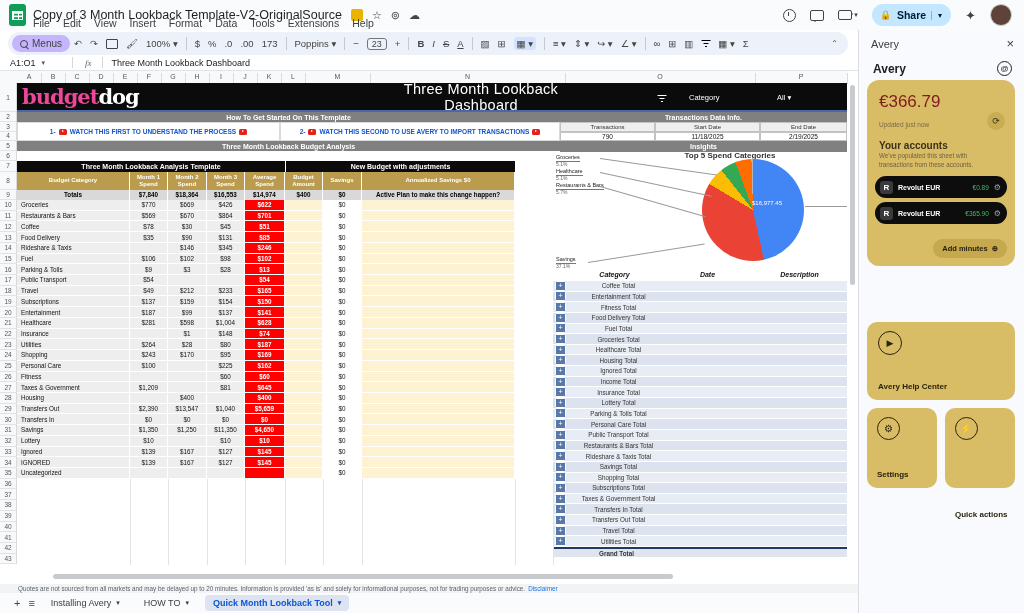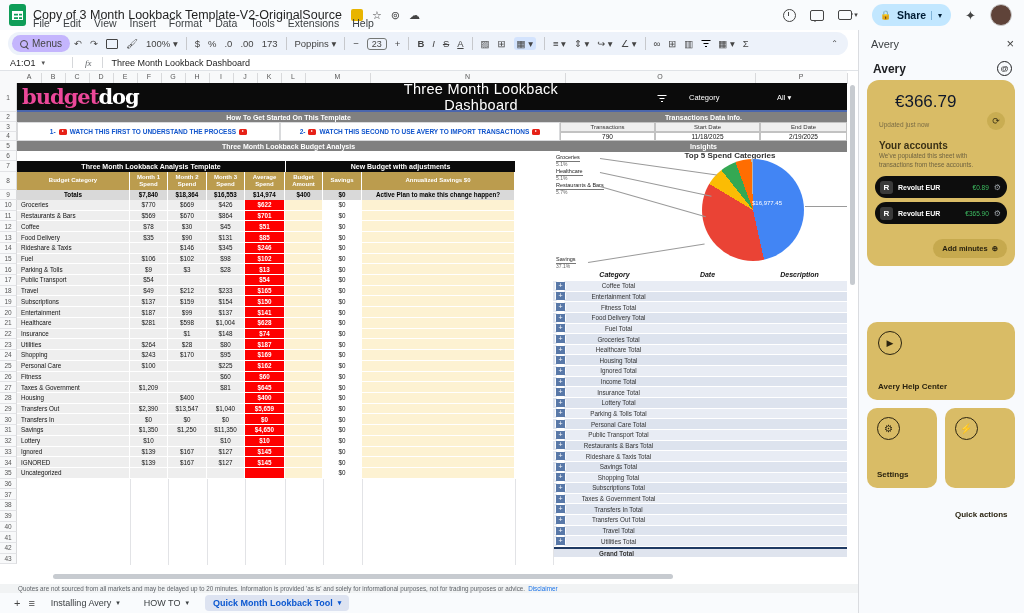--- a/index.html
+++ b/index.html
@@ -76,21 +76,21 @@
   .plusbtn{width:9px;height:8px;background:#5878a8;border:0.5px solid #fff;border-radius:1.5px;color:#fff;font-size:7px;line-height:7px;text-align:center;margin-left:2px;}
   .sum-cat{width:95px;text-align:center;font-size:6.3px;color:#333;margin-left:5px;}
   .gtotal{background:#dfe4ee;border-top:2px solid #1f3a63;font-weight:bold;font-size:6.8px;color:#111;}
   
   .panel{left:858px;top:30px;width:166px;height:583px;background:#f8fafd;border-left:1px solid #dadce0;box-sizing:border-box;}
   .panel-hdr{position:absolute;left:12px;top:8px;font-size:11px;color:#3c4043;}
   .panel-x{position:absolute;right:10px;top:6px;font-size:13px;color:#444;}
   .pheading{position:absolute;left:14px;top:32px;font-size:12px;color:#202124;font-weight:bold;}
   .at-ic{position:absolute;right:12px;top:31px;width:13px;height:13px;border:1.3px solid #202124;border-radius:50%;font-size:8px;text-align:center;line-height:13px;color:#202124;}
   .gcard{position:absolute;background:#d9bc66;border-radius:12px;}
-  .balance{position:absolute;left:28px;top:12px;font-size:17px;color:#0f172a;}
+  .balance{position:absolute;left:12px;top:12px;font-size:17px;color:#7f1d1d;}
   .updated{position:absolute;left:12px;top:41px;font-size:6.5px;color:#7a6c45;}
   .refr{position:absolute;right:10px;top:32px;width:18px;height:18px;border-radius:50%;background:#c9ad52;color:#3a3116;font-size:9px;text-align:center;line-height:18px;}
   .yacc{position:absolute;left:12px;top:60px;font-size:10px;font-weight:bold;color:#3a3116;}
   .yacc-d{position:absolute;left:12px;top:71px;width:122px;font-size:6.3px;color:#6f6340;line-height:1.5;}
   .acct{position:absolute;left:8px;width:132px;height:22px;background:#0d0d0d;border-radius:11px;display:flex;align-items:center;}
   .r-ic{width:13px;height:13px;background:#3a3a3a;border-radius:3px;color:#fff;font-size:8px;font-weight:bold;text-align:center;line-height:13px;margin-left:5px;}
   .acct-n{color:#fff;font-size:7px;font-weight:bold;margin-left:5px;}
   .acct-a{color:#3dbd62;font-size:6.5px;margin-left:auto;}
   .gear{color:#9aa0a6;font-size:8px;margin:0 6px 0 5px;}
   .addacct{position:absolute;right:8px;bottom:8px;background:#c6a94e;border-radius:10px;height:19px;display:flex;align-items:center;gap:4px;padding:0 9px;font-size:7.5px;color:#241e0e;font-weight:bold;}

